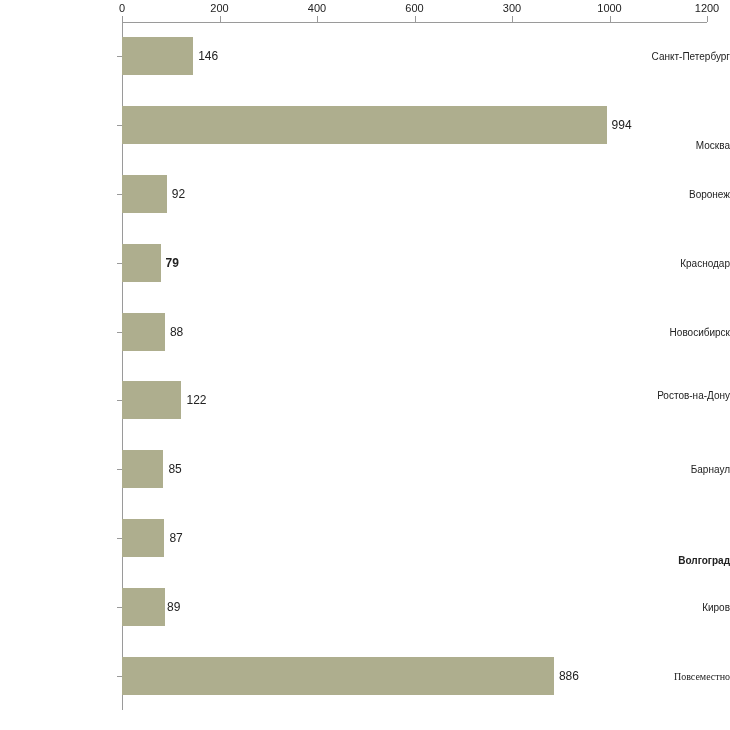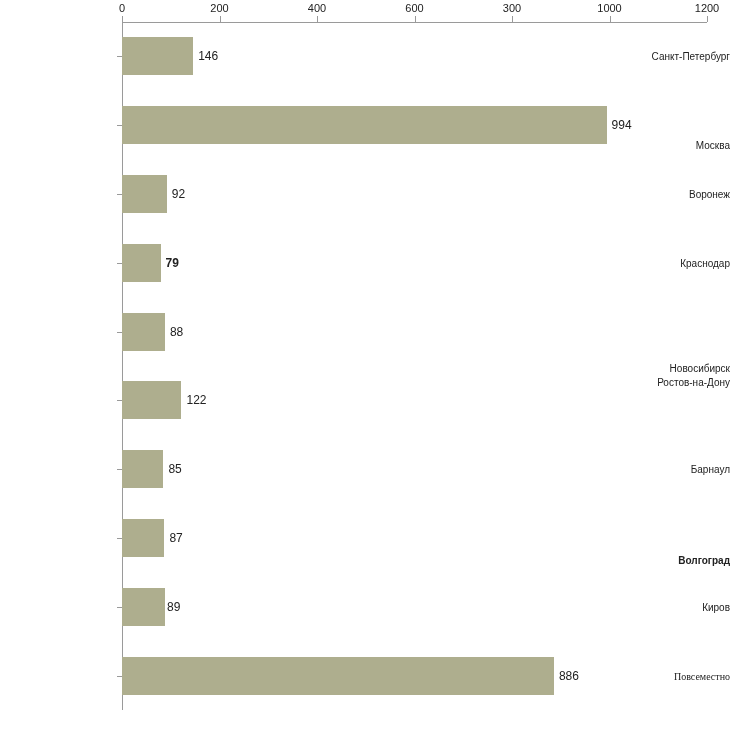--- a/index.html
+++ b/index.html
@@ -111,23 +111,23 @@
   <div id="ylabels">
       <div class="y-tick-mark" style="top: 56.4px;"></div>
       <div class="cat-label" style="top: 56.4px;">Санкт-Петербург</div>
       <div class="y-tick-mark" style="top: 125.2px;"></div>
       <div class="cat-label" style="top: 125.2px; margin-top: 20px;">Москва</div>
       <div class="y-tick-mark" style="top: 194px;"></div>
       <div class="cat-label" style="top: 194px;">Воронеж</div>
       <div class="y-tick-mark" style="top: 262.8px;"></div>
       <div class="cat-label" style="top: 262.8px;">Краснодар</div>
       <div class="y-tick-mark" style="top: 331.6px;"></div>
-      <div class="cat-label" style="top: 331.6px; margin-top: 36px;">Новосибирск</div>
+      <div class="cat-label" style="top: 331.6px;">Новосибирск</div>
       <div class="y-tick-mark" style="top: 400.4px;"></div>
-      <div class="cat-label" style="top: 382px; text-align: right;">Ростов-на-Дону</div>
+      <div class="cat-label" style="top: 395px; text-align: right;">Ростов-на-Дону</div>
       <div class="y-tick-mark" style="top: 469.2px;"></div>
       <div class="cat-label" style="top: 469.2px;">Барнаул</div>
       <div class="y-tick-mark" style="top: 538px;"></div>
       <div class="cat-label" style="top: 560px; font-weight: bold;">Волгоград</div>
       <div class="y-tick-mark" style="top: 606.8px;"></div>
       <div class="cat-label" style="top: 606.8px;">Киров</div>
       <div class="y-tick-mark" style="top: 675.6px;"></div>
       <div class="cat-label" style="top: 675.6px; font-family: Liberation Serif, serif;">Повсеместно</div>
     </div>
   <div class="plot-area" id="plot">

